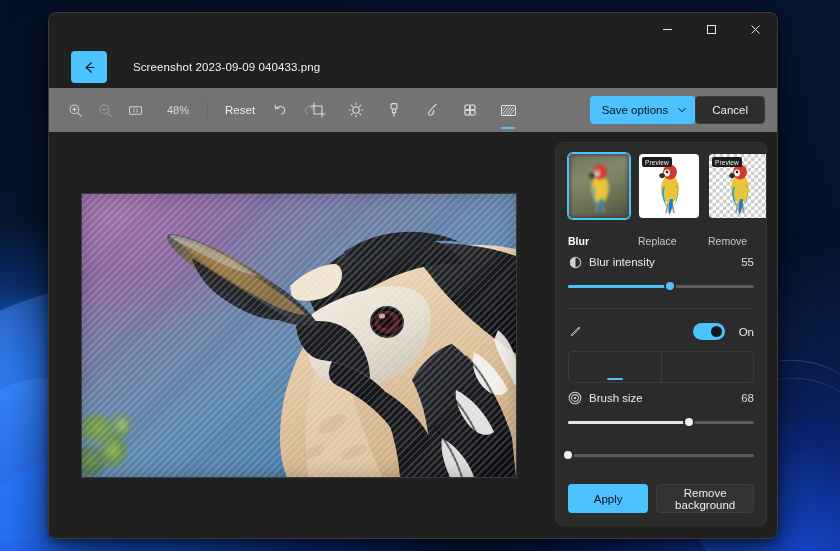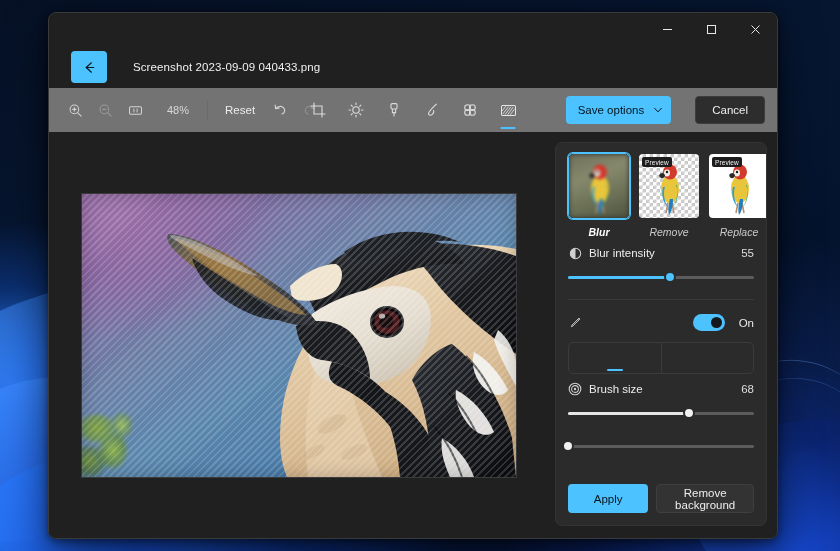--- a/index.html
+++ b/index.html
@@ -163,21 +163,21 @@
   .ctool.active::after {
     content: "";
     position: absolute; bottom: -4px; left: 50%;
     transform: translateX(-50%);
     width: 15px; height: 2.5px;
     background: #4cc2ff; border-radius: 2px;
   }
 
   .tb-right {
     margin-left: auto;
-    display: flex; align-items: center; gap: 24px; padding-left: 36px;
+    display: flex; align-items: center; gap: 0; padding-left: 36px;
   }
   .saveopts {
     background: #4cc2ff; color: #06131b;
     font-size: 11.5px;
     height: 28px;
     border-radius: 4px;
     display: flex; align-items: center;
     padding: 0 8px 0 12px; gap: 9px;
     cursor: pointer; border: none;
     font-family: inherit;
@@ -294,25 +294,23 @@
     position: absolute; left: 3px; top: 3px;
     background: #1d1d1d;
     color: #f2f2f2;
     font-size: 6.5px;
     padding: 1.5px 3px;
     border-radius: 2px;
     letter-spacing: 0.1px;
     z-index: 3;
   }
   .mode-label {
-    text-align: center;
     font-size: 10.5px;
     color: #c9c9c9;
-    margin-top: 7px;
-    font-style: italic;
+    margin-top: 16px;
   }
   .mode.selected .mode-label { color: #fff; font-weight: bold; }
 
   
   .sec { margin-top: 8px; }
   .row {
     display: flex; align-items: center;
     gap: 7px;
   }
   .row .lbl { font-size: 11.5px; color: #ececec; }
@@ -683,55 +681,55 @@
                 <circle cx="17" cy="13" r="1.2" fill="#1a1a1a"></circle>
                 <path d="M13 14 C9 14 8 17 11 19 C13 20 15 18 15 16 Z" fill="#2a2a2a"></path>
                 <path d="M20 40 C18 48 18 52 19 56 C22 52 23 46 23 40 Z" fill="#1f7fc0"></path>
               </svg>
             </div>
             <div class="mode-label">Blur</div>
           </div>
 
           <div class="mode">
             <div class="thumb">
+              <div class="thumb-white"></div>
+              <div class="preview-badge">Preview</div>
+              <svg class="parrot" viewBox="0 0 40 58">
+                <path d="M18 44 L16 54 M22 44 L24 54" stroke="#b98c6a" stroke-width="1.6"></path>
+                <ellipse cx="20" cy="30" rx="9" ry="14" fill="#e8c53a"></ellipse>
+                <path d="M13 28 C11 36 13 44 18 48 C14 42 13 34 15 28 Z" fill="#2e9fd8"></path>
+                <path d="M26 26 C29 34 28 42 23 48 C27 42 28 34 27 26 Z" fill="#36a85c"></path>
+                <ellipse cx="20" cy="13" rx="7" ry="7.5" fill="#d23a2e"></ellipse>
+                <ellipse cx="17" cy="14" rx="3" ry="3.4" fill="#f2efe9"></ellipse>
+                <circle cx="17" cy="13" r="1.2" fill="#1a1a1a"></circle>
+                <path d="M13 14 C9 14 8 17 11 19 C13 20 15 18 15 16 Z" fill="#2a2a2a"></path>
+                <path d="M20 40 C18 48 18 52 19 56 C22 52 23 46 23 40 Z" fill="#1f7fc0"></path>
+              </svg>
+            </div>
+            <div class="mode-label">Replace</div>
+          </div>
+
+          <div class="mode">
+            <div class="thumb">
               <div class="thumb-checks"></div>
               <div class="preview-badge">Preview</div>
               <svg class="parrot" viewBox="0 0 40 58">
                 <path d="M18 44 L16 54 M22 44 L24 54" stroke="#b98c6a" stroke-width="1.6"></path>
                 <ellipse cx="20" cy="30" rx="9" ry="14" fill="#e8c53a"></ellipse>
                 <path d="M13 28 C11 36 13 44 18 48 C14 42 13 34 15 28 Z" fill="#2e9fd8"></path>
                 <path d="M26 26 C29 34 28 42 23 48 C27 42 28 34 27 26 Z" fill="#36a85c"></path>
                 <ellipse cx="20" cy="13" rx="7" ry="7.5" fill="#d23a2e"></ellipse>
                 <ellipse cx="17" cy="14" rx="3" ry="3.4" fill="#f2efe9"></ellipse>
                 <circle cx="17" cy="13" r="1.2" fill="#1a1a1a"></circle>
                 <path d="M13 14 C9 14 8 17 11 19 C13 20 15 18 15 16 Z" fill="#2a2a2a"></path>
                 <path d="M20 40 C18 48 18 52 19 56 C22 52 23 46 23 40 Z" fill="#1f7fc0"></path>
               </svg>
             </div>
             <div class="mode-label">Remove</div>
           </div>
-
-          <div class="mode">
-            <div class="thumb">
-              <div class="thumb-white"></div>
-              <div class="preview-badge">Preview</div>
-              <svg class="parrot" viewBox="0 0 40 58">
-                <path d="M18 44 L16 54 M22 44 L24 54" stroke="#b98c6a" stroke-width="1.6"></path>
-                <ellipse cx="20" cy="30" rx="9" ry="14" fill="#e8c53a"></ellipse>
-                <path d="M13 28 C11 36 13 44 18 48 C14 42 13 34 15 28 Z" fill="#2e9fd8"></path>
-                <path d="M26 26 C29 34 28 42 23 48 C27 42 28 34 27 26 Z" fill="#36a85c"></path>
-                <ellipse cx="20" cy="13" rx="7" ry="7.5" fill="#d23a2e"></ellipse>
-                <ellipse cx="17" cy="14" rx="3" ry="3.4" fill="#f2efe9"></ellipse>
-                <circle cx="17" cy="13" r="1.2" fill="#1a1a1a"></circle>
-                <path d="M13 14 C9 14 8 17 11 19 C13 20 15 18 15 16 Z" fill="#2a2a2a"></path>
-                <path d="M20 40 C18 48 18 52 19 56 C22 52 23 46 23 40 Z" fill="#1f7fc0"></path>
-              </svg>
-            </div>
-            <div class="mode-label">Replace</div>
-          </div>
         </div>
 
         <div class="sec">
           <div class="row">
             <span class="ic">
               <svg width="13" height="13" viewBox="0 0 14 14">
                 <circle cx="7" cy="7" r="5.6" fill="none" stroke="#cfcfcf" stroke-width="1.1"></circle>
                 <path d="M7 1.4 a5.6 5.6 0 0 0 0 11.2 z" fill="#cfcfcf"></path>
               </svg>
             </span>

